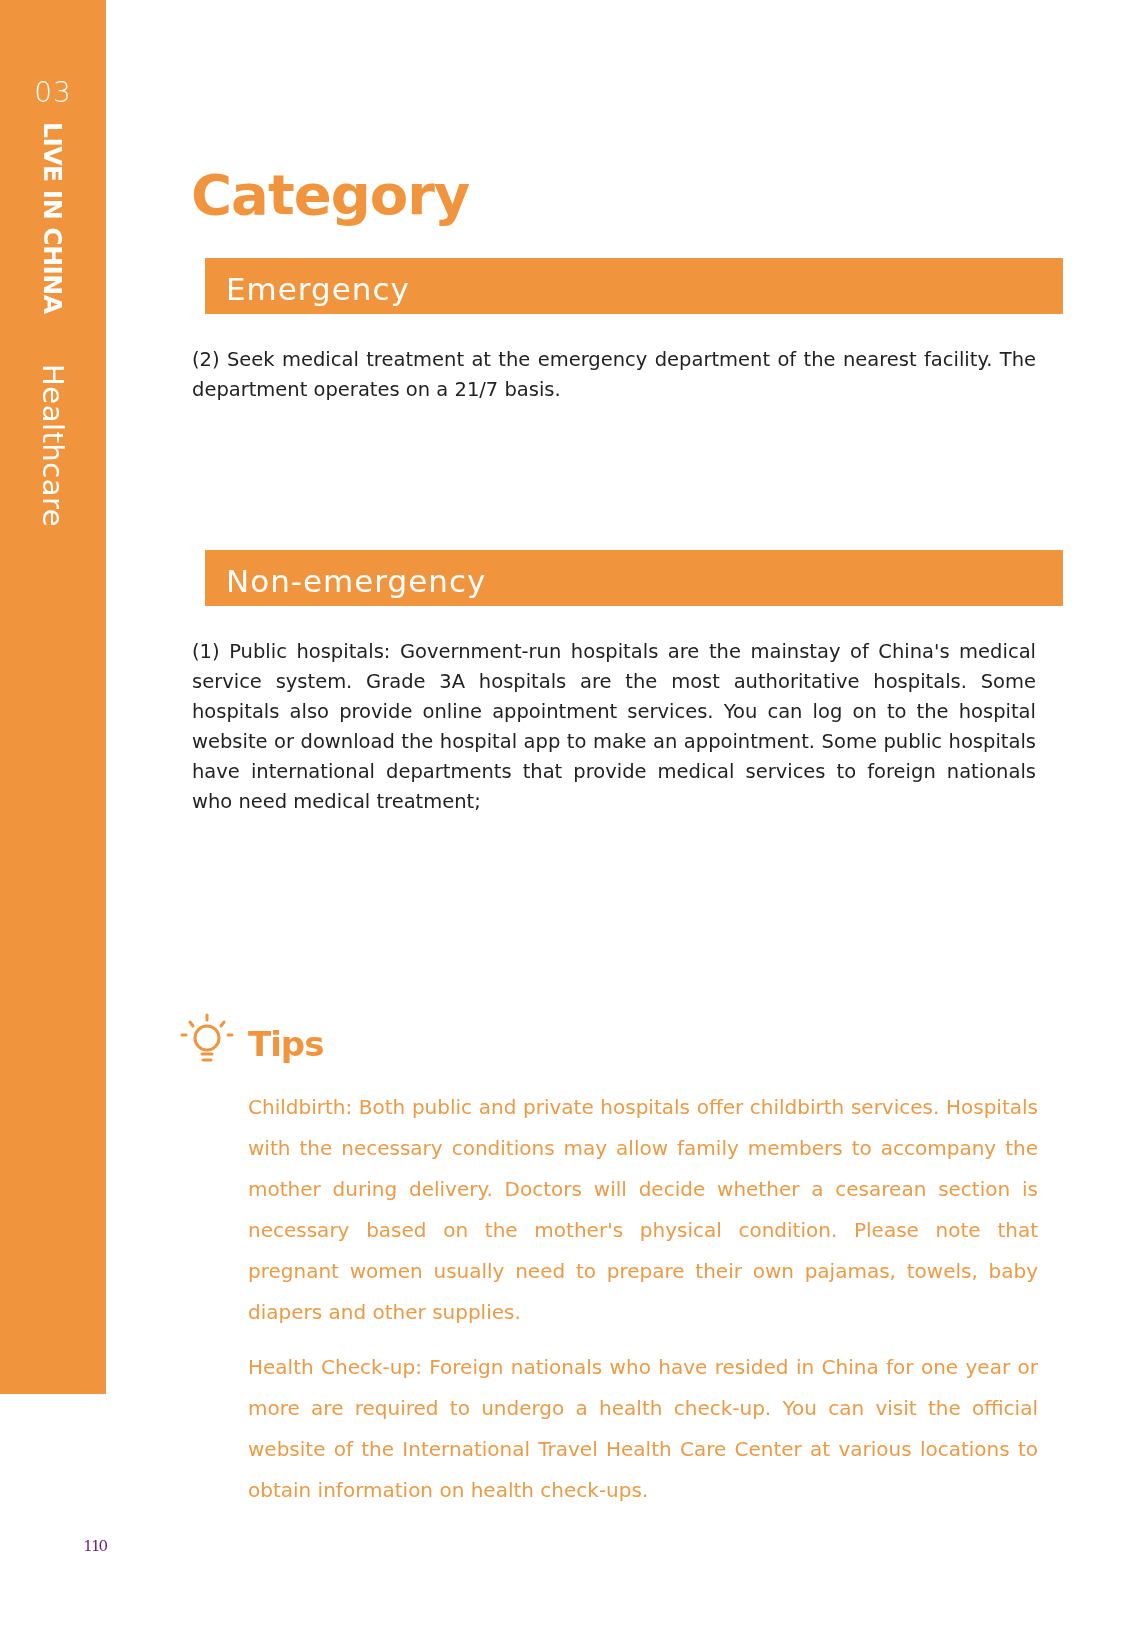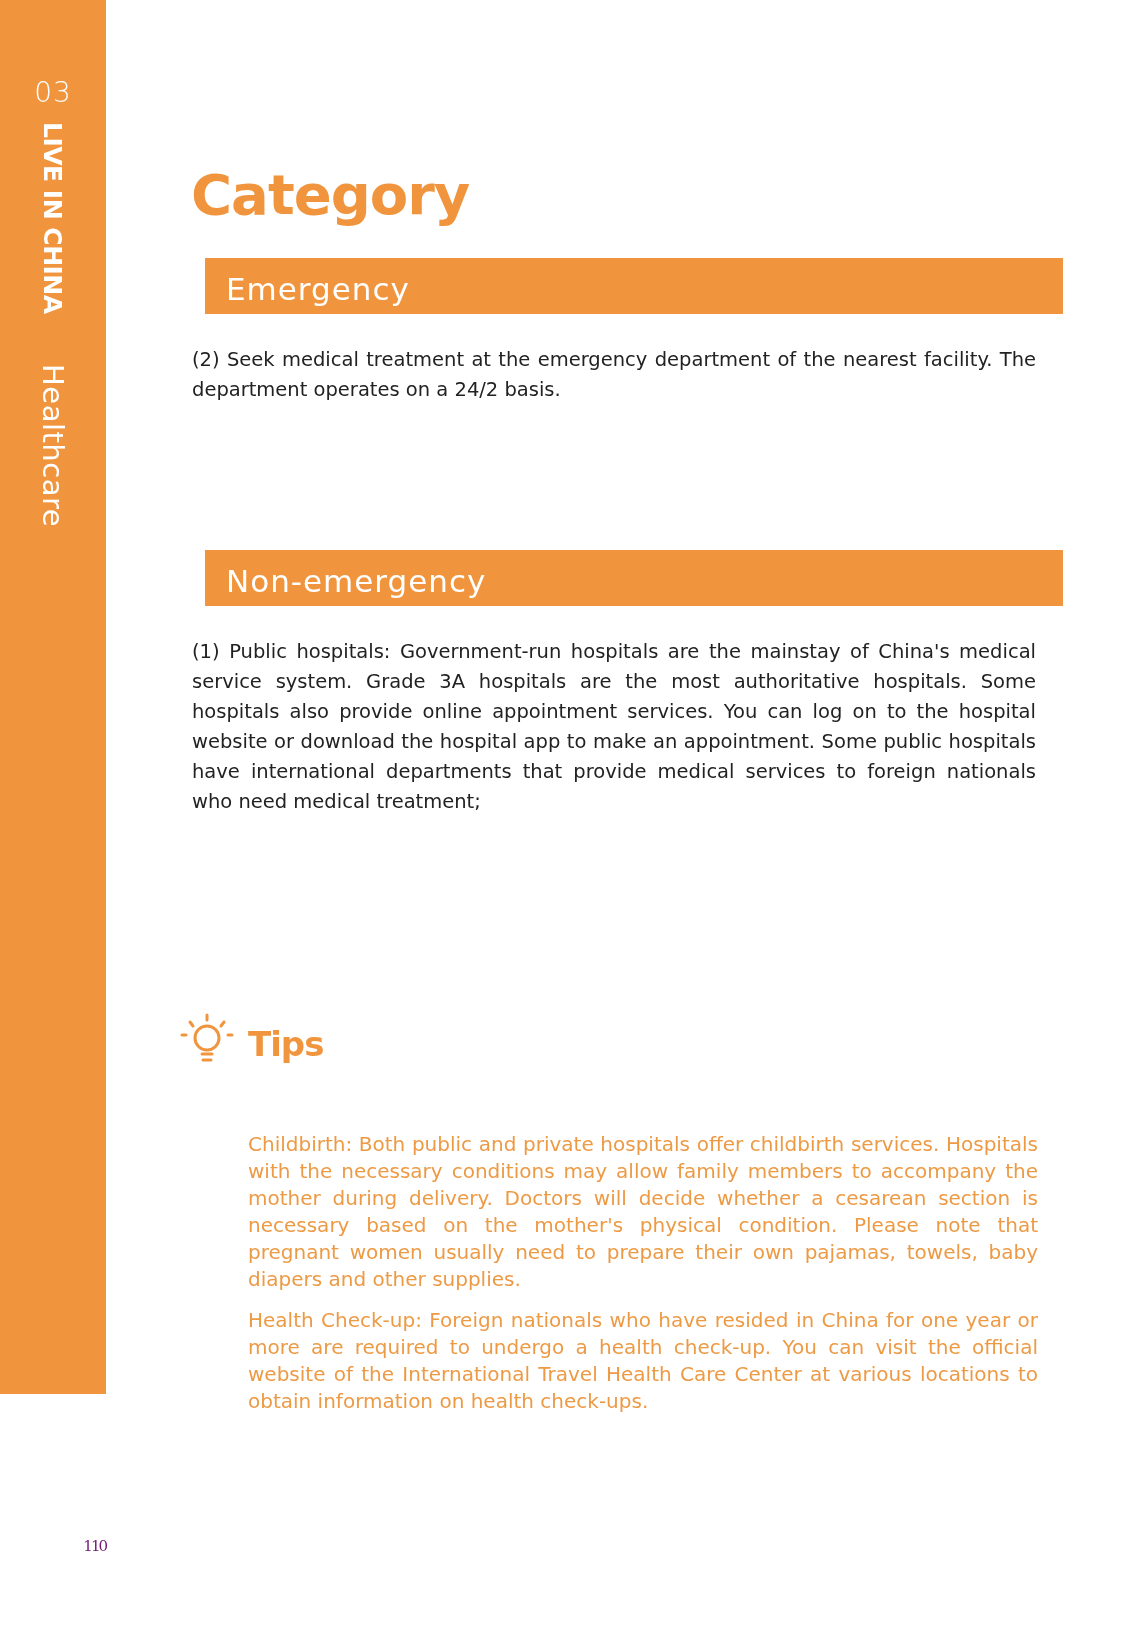--- a/index.html
+++ b/index.html
@@ -55,39 +55,39 @@
   .emergency-text { top: 345px; }
   .nonemergency-text { top: 637px; }
   .tips-head { position: absolute; left: 180px; top: 1013px; height: 60px; }
   .tips-icon { position: absolute; left: 0; top: 0; width: 54px; height: 56px; }
   .tips-title {
     position: absolute; left: 68px; top: 11px; color: #f0953d; font-size: 34px;
     font-weight: bold; letter-spacing: -1px; white-space: nowrap;
   }
   .tips-block {
     position: absolute; left: 248px; top: 1087px; width: 790px;
-    color: #ed9a45; font-size: 20px; line-height: 27px; text-align: justify; margin-top: 44px;
+    color: #ed9a45; font-size: 20px; line-height: 41px; text-align: justify;
   }
   .tips-block p { margin: 0 0 14px 0; }
 </style>
 </head>
 <body>
 
 <div class="sidebar">
   <div class="chapter-num">03</div>
   <div class="vert section">LIVE IN CHINA</div>
   <div class="vert topic">Healthcare</div>
   <div class="page-num">110</div>
 </div>
 
 <h1 class="title">Category</h1>
 
 <div class="bar emergency">Emergency</div>
 <div class="text-block emergency-text">
-  <p>(2) Seek medical treatment at the emergency department of the nearest facility. The department operates on a 24/2 basis.</p>
+  <p>(2) Seek medical treatment at the emergency department of the nearest facility. The department operates on a 21/7 basis.</p>
 </div>
 
 <div class="bar nonemergency">Non-emergency</div>
 <div class="text-block nonemergency-text">
   <p>(1) Public hospitals: Government-run hospitals are the mainstay of China's medical service system. Grade 3A hospitals are the most authoritative hospitals. Some hospitals also provide online appointment services. You can log on to the hospital website or download the hospital app to make an appointment. Some public hospitals have international departments that provide medical services to foreign nationals who need medical treatment;</p>
 </div>
 
 <div class="tips-head">
   <svg class="tips-icon" viewBox="0 0 54 56">
     <g stroke="#f0953d" stroke-width="3" stroke-linecap="round" fill="none">

